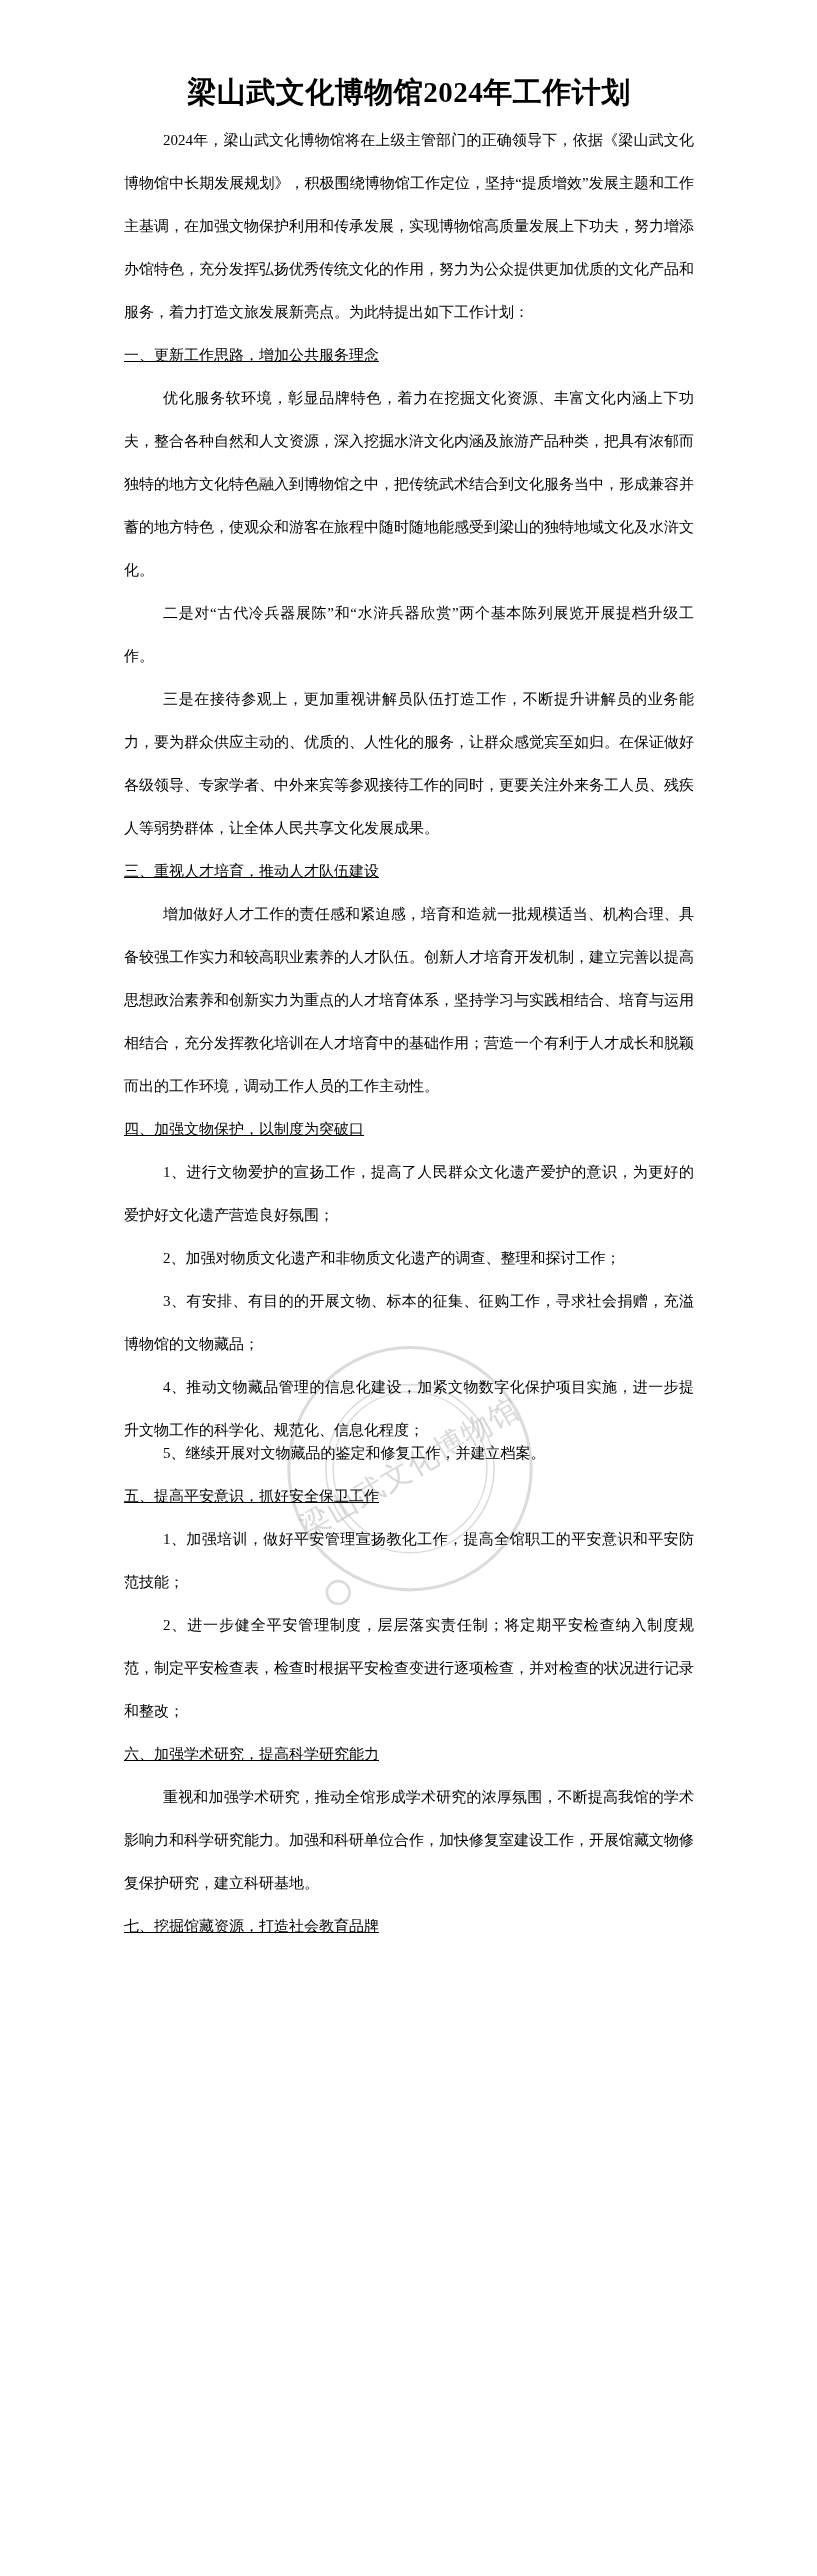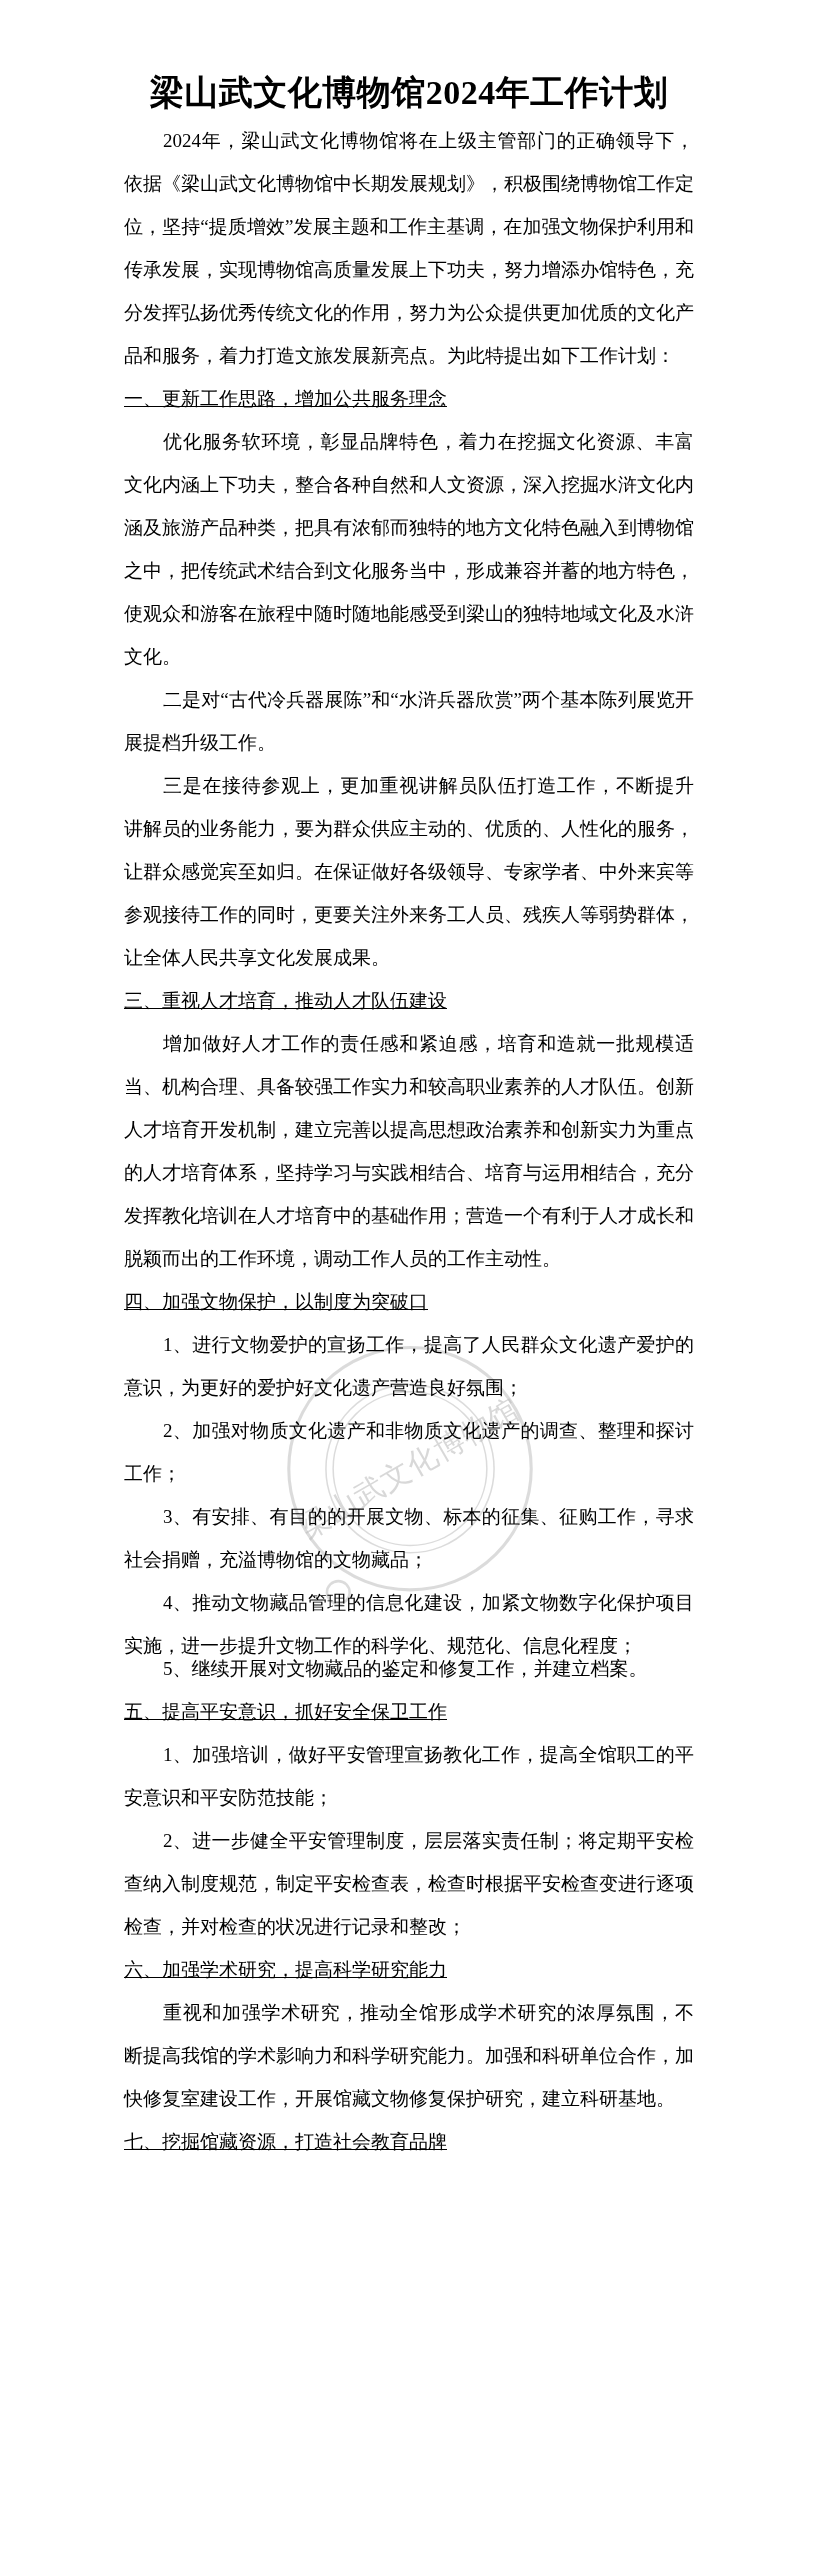--- a/index.html
+++ b/index.html
@@ -19,29 +19,29 @@
     pointer-events:none;
   }
   .content {
     position:absolute;
     top:0; left:0; right:0;
     padding:75px 124px 0 124px;
     box-sizing:border-box;
   }
   .title {
     margin:0 0 9.3px 0;
-    font-size:34px;
+    font-size:29px;
     line-height:35px;
     font-weight:700;
     text-align:center;
     letter-spacing:0.5px;
   }
   .para, .item, .heading {
     margin:0;
-    font-size:19px;
+    font-size:15px;
     line-height:43px;
     text-align:justify;
     word-break:break-all;
     overflow-wrap:anywhere;
   }
   .para, .item { text-indent:39px; }
   .heading { text-indent:0;text-decoration:underline; }
   .tight  { margin-top:-23px; }
   .tight2 { margin-top:-20.6px; }
 </style>

